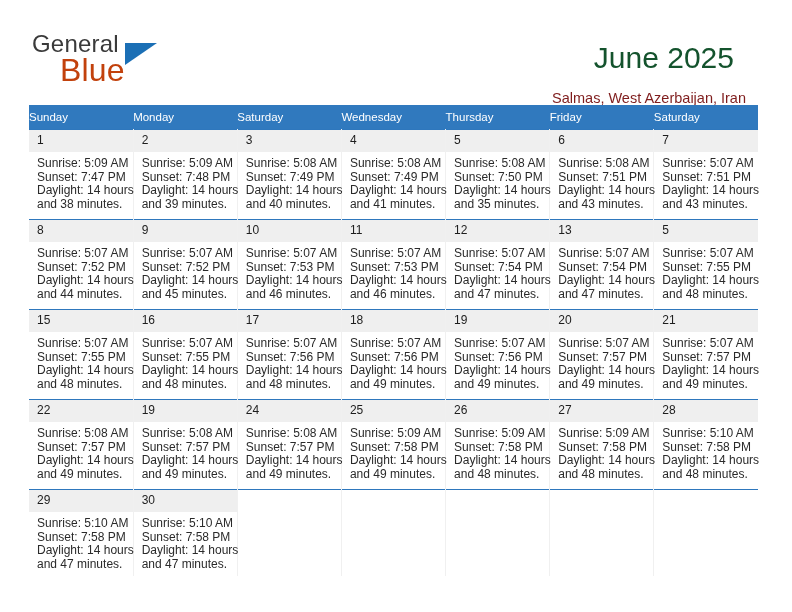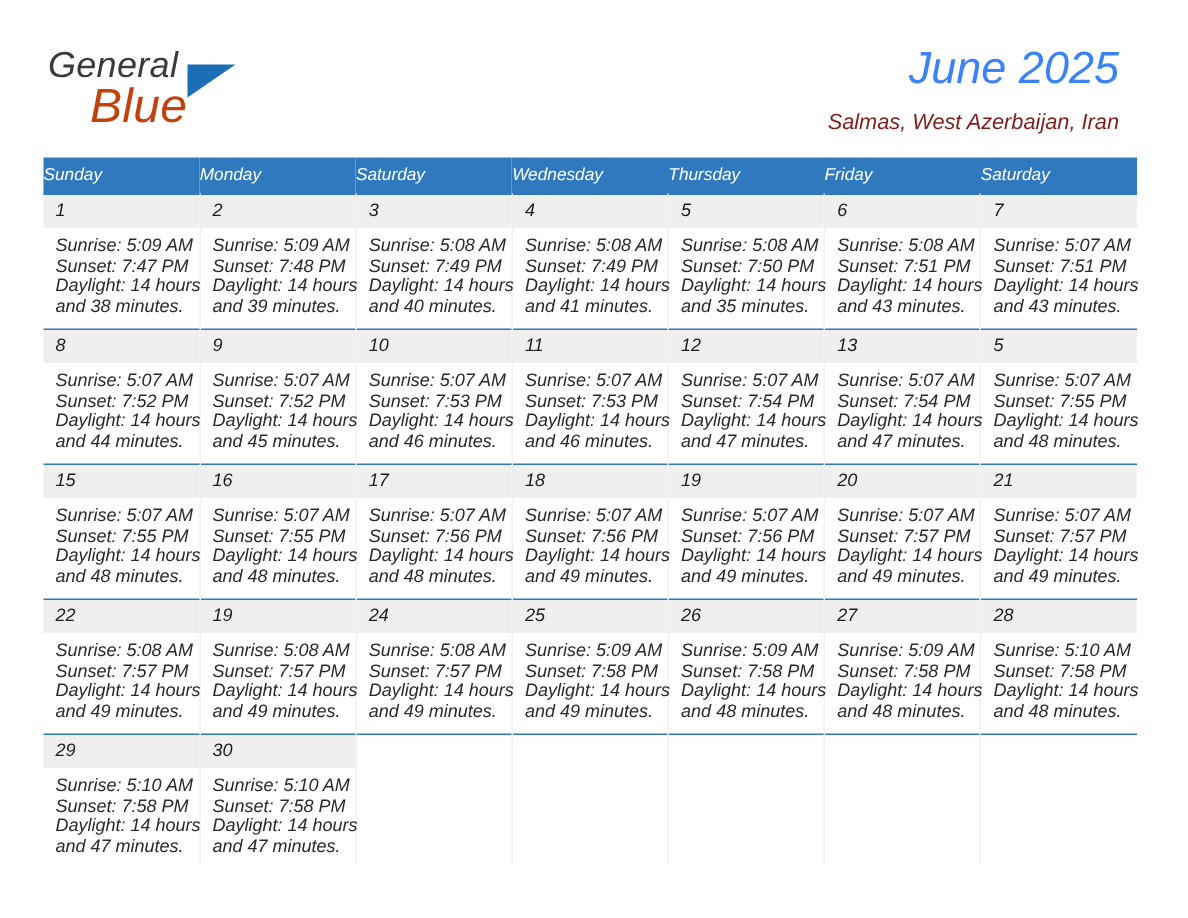--- a/index.html
+++ b/index.html
@@ -12,21 +12,20 @@
     height: 612px;
     font-family: "Liberation Sans", sans-serif;
     color: #222222;
     overflow: hidden;
   }
   .page {
     position: relative;
     width: 780px;
     height: 612px;
     box-sizing: border-box;
-    font-style: italic;
   }
 
   
   .header {
     position: absolute;
     left: 29px;
     top: 28px;
     right: 34px;
     height: 70px;
   }
@@ -66,25 +65,25 @@
   }
 
   .title-block {
     position: absolute;
     right: 0;
     top: 0;
     text-align: right;
   }
   .cal-title {
     font-size: 30px;
-    color: #3b82f6;
+    color: #14532d;
     line-height: 36px;
     white-space: nowrap;
     font-weight: normal;
-    margin: 0;
+    margin: 12px;
   }
   .cal-subtitle {
     font-size: 14.5px;
     color: #7f1d1d;
     line-height: 20px;
     margin-top: 8px;
     white-space: nowrap;
   }
 
   

